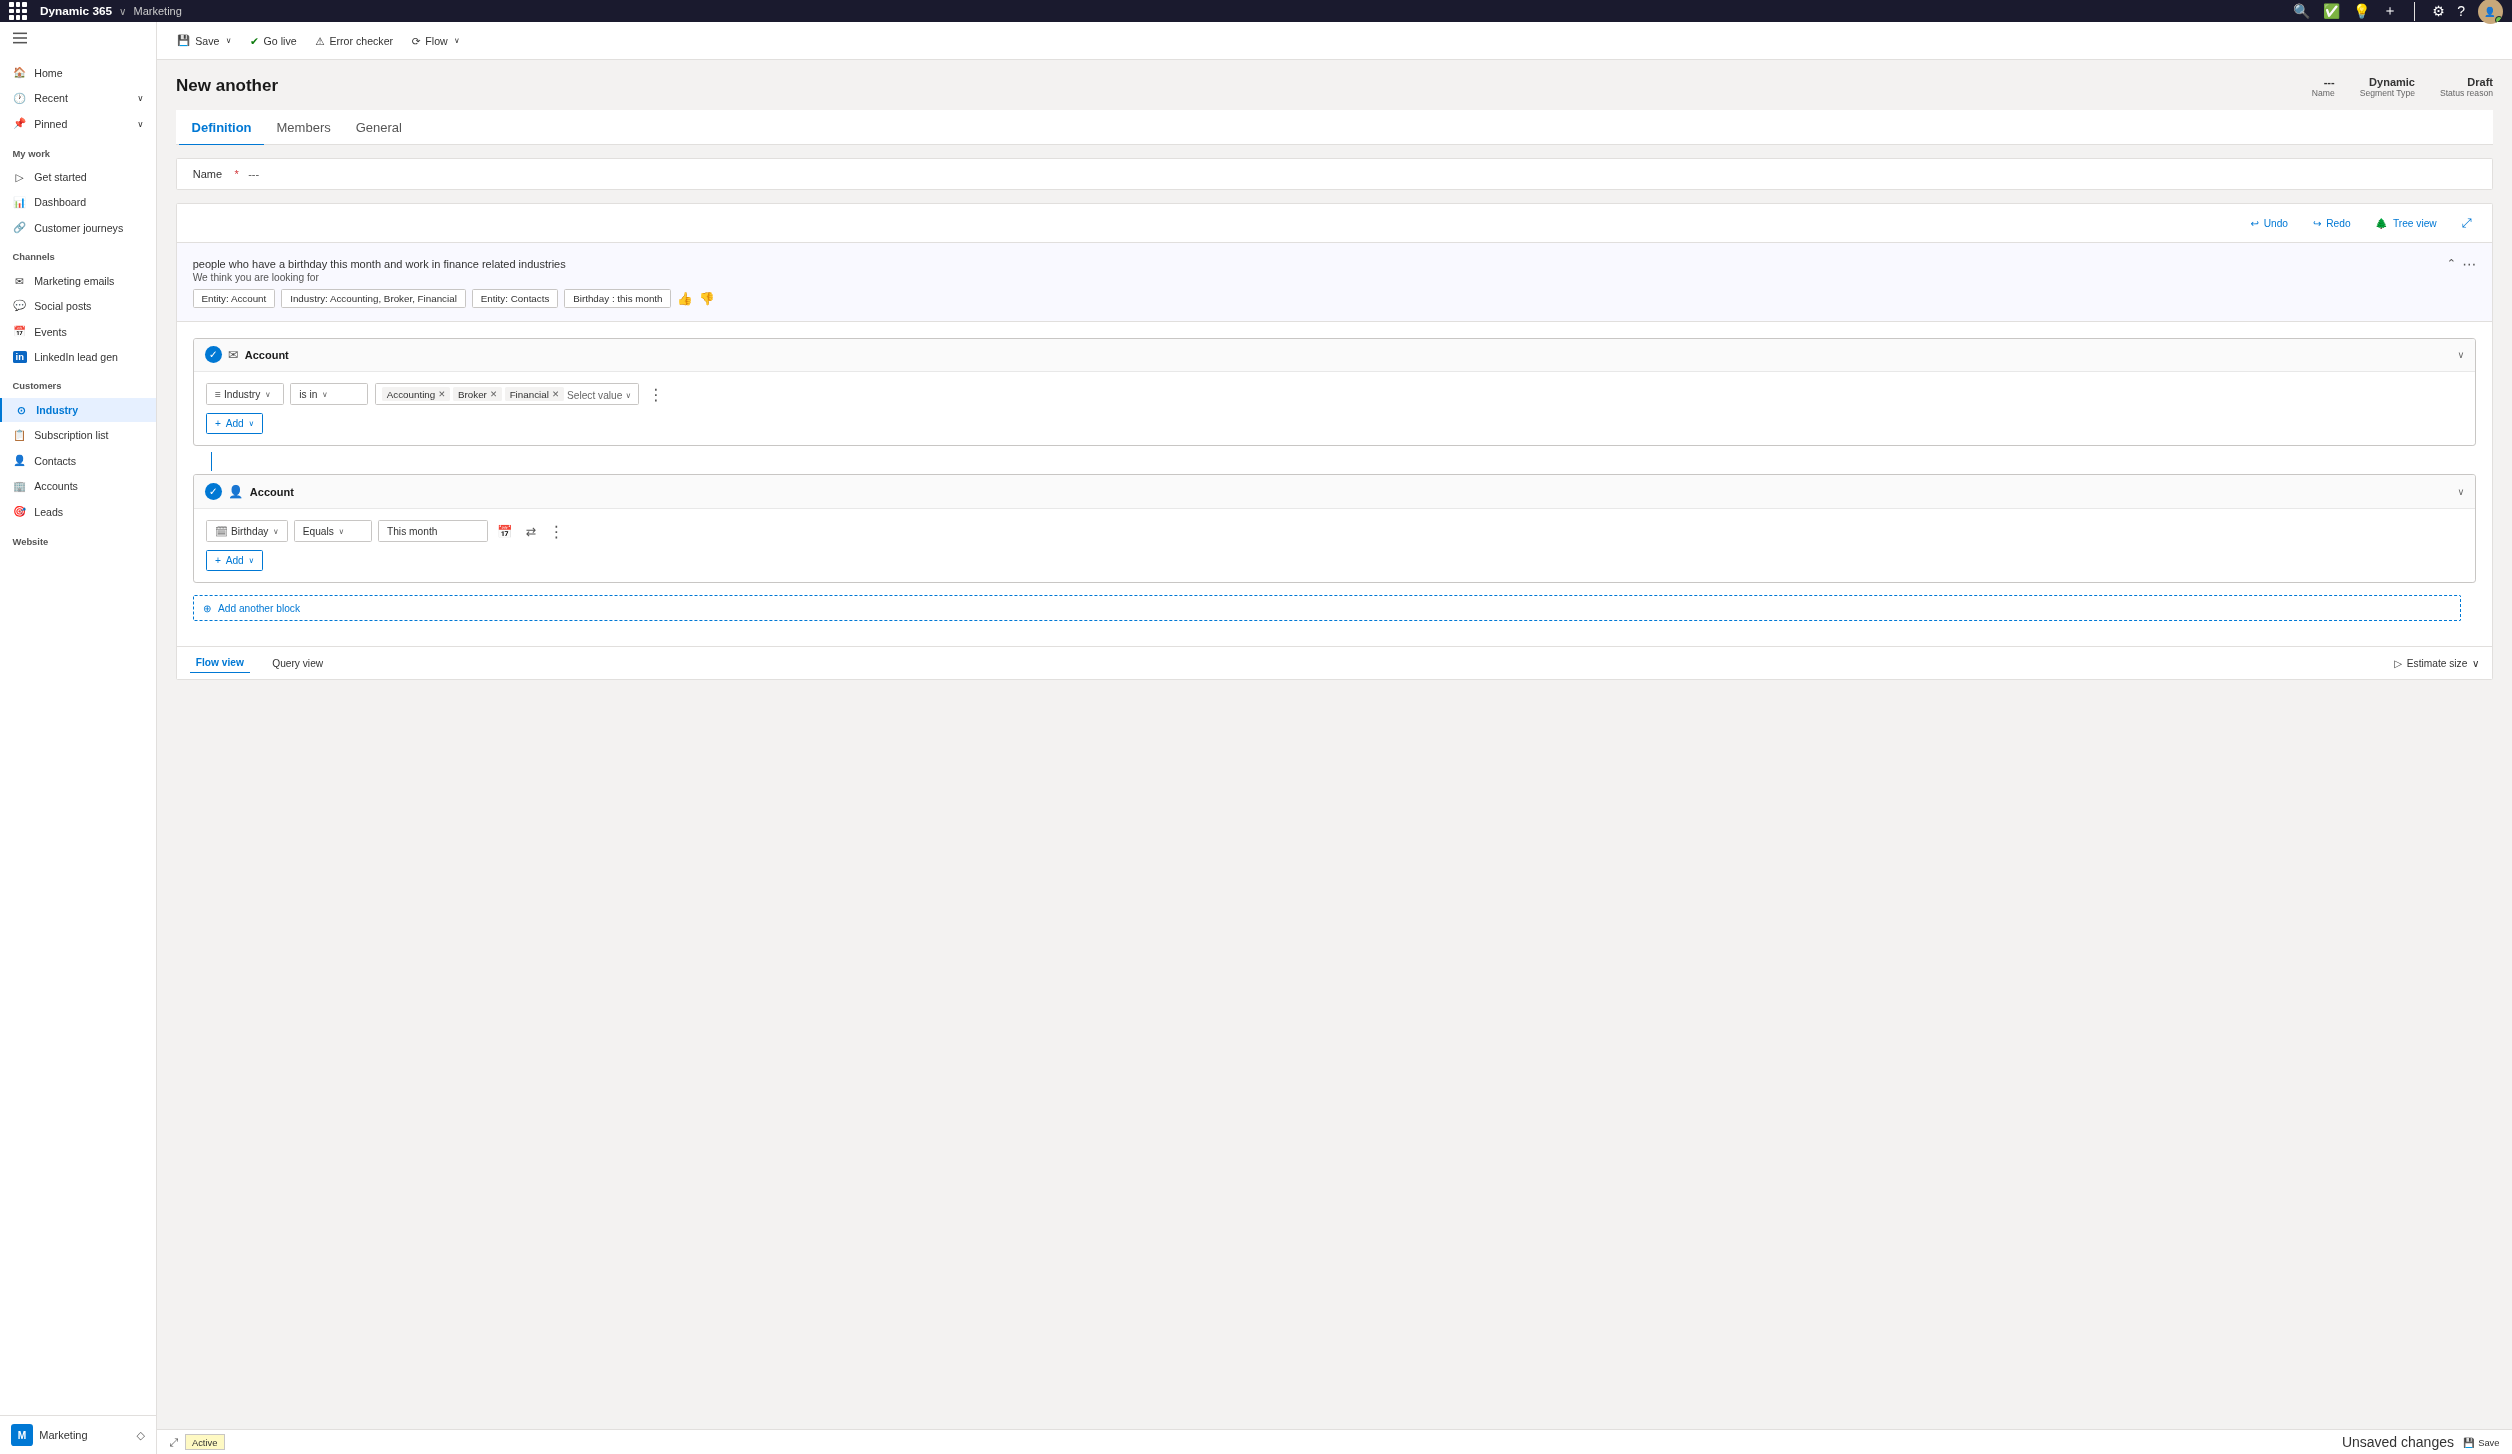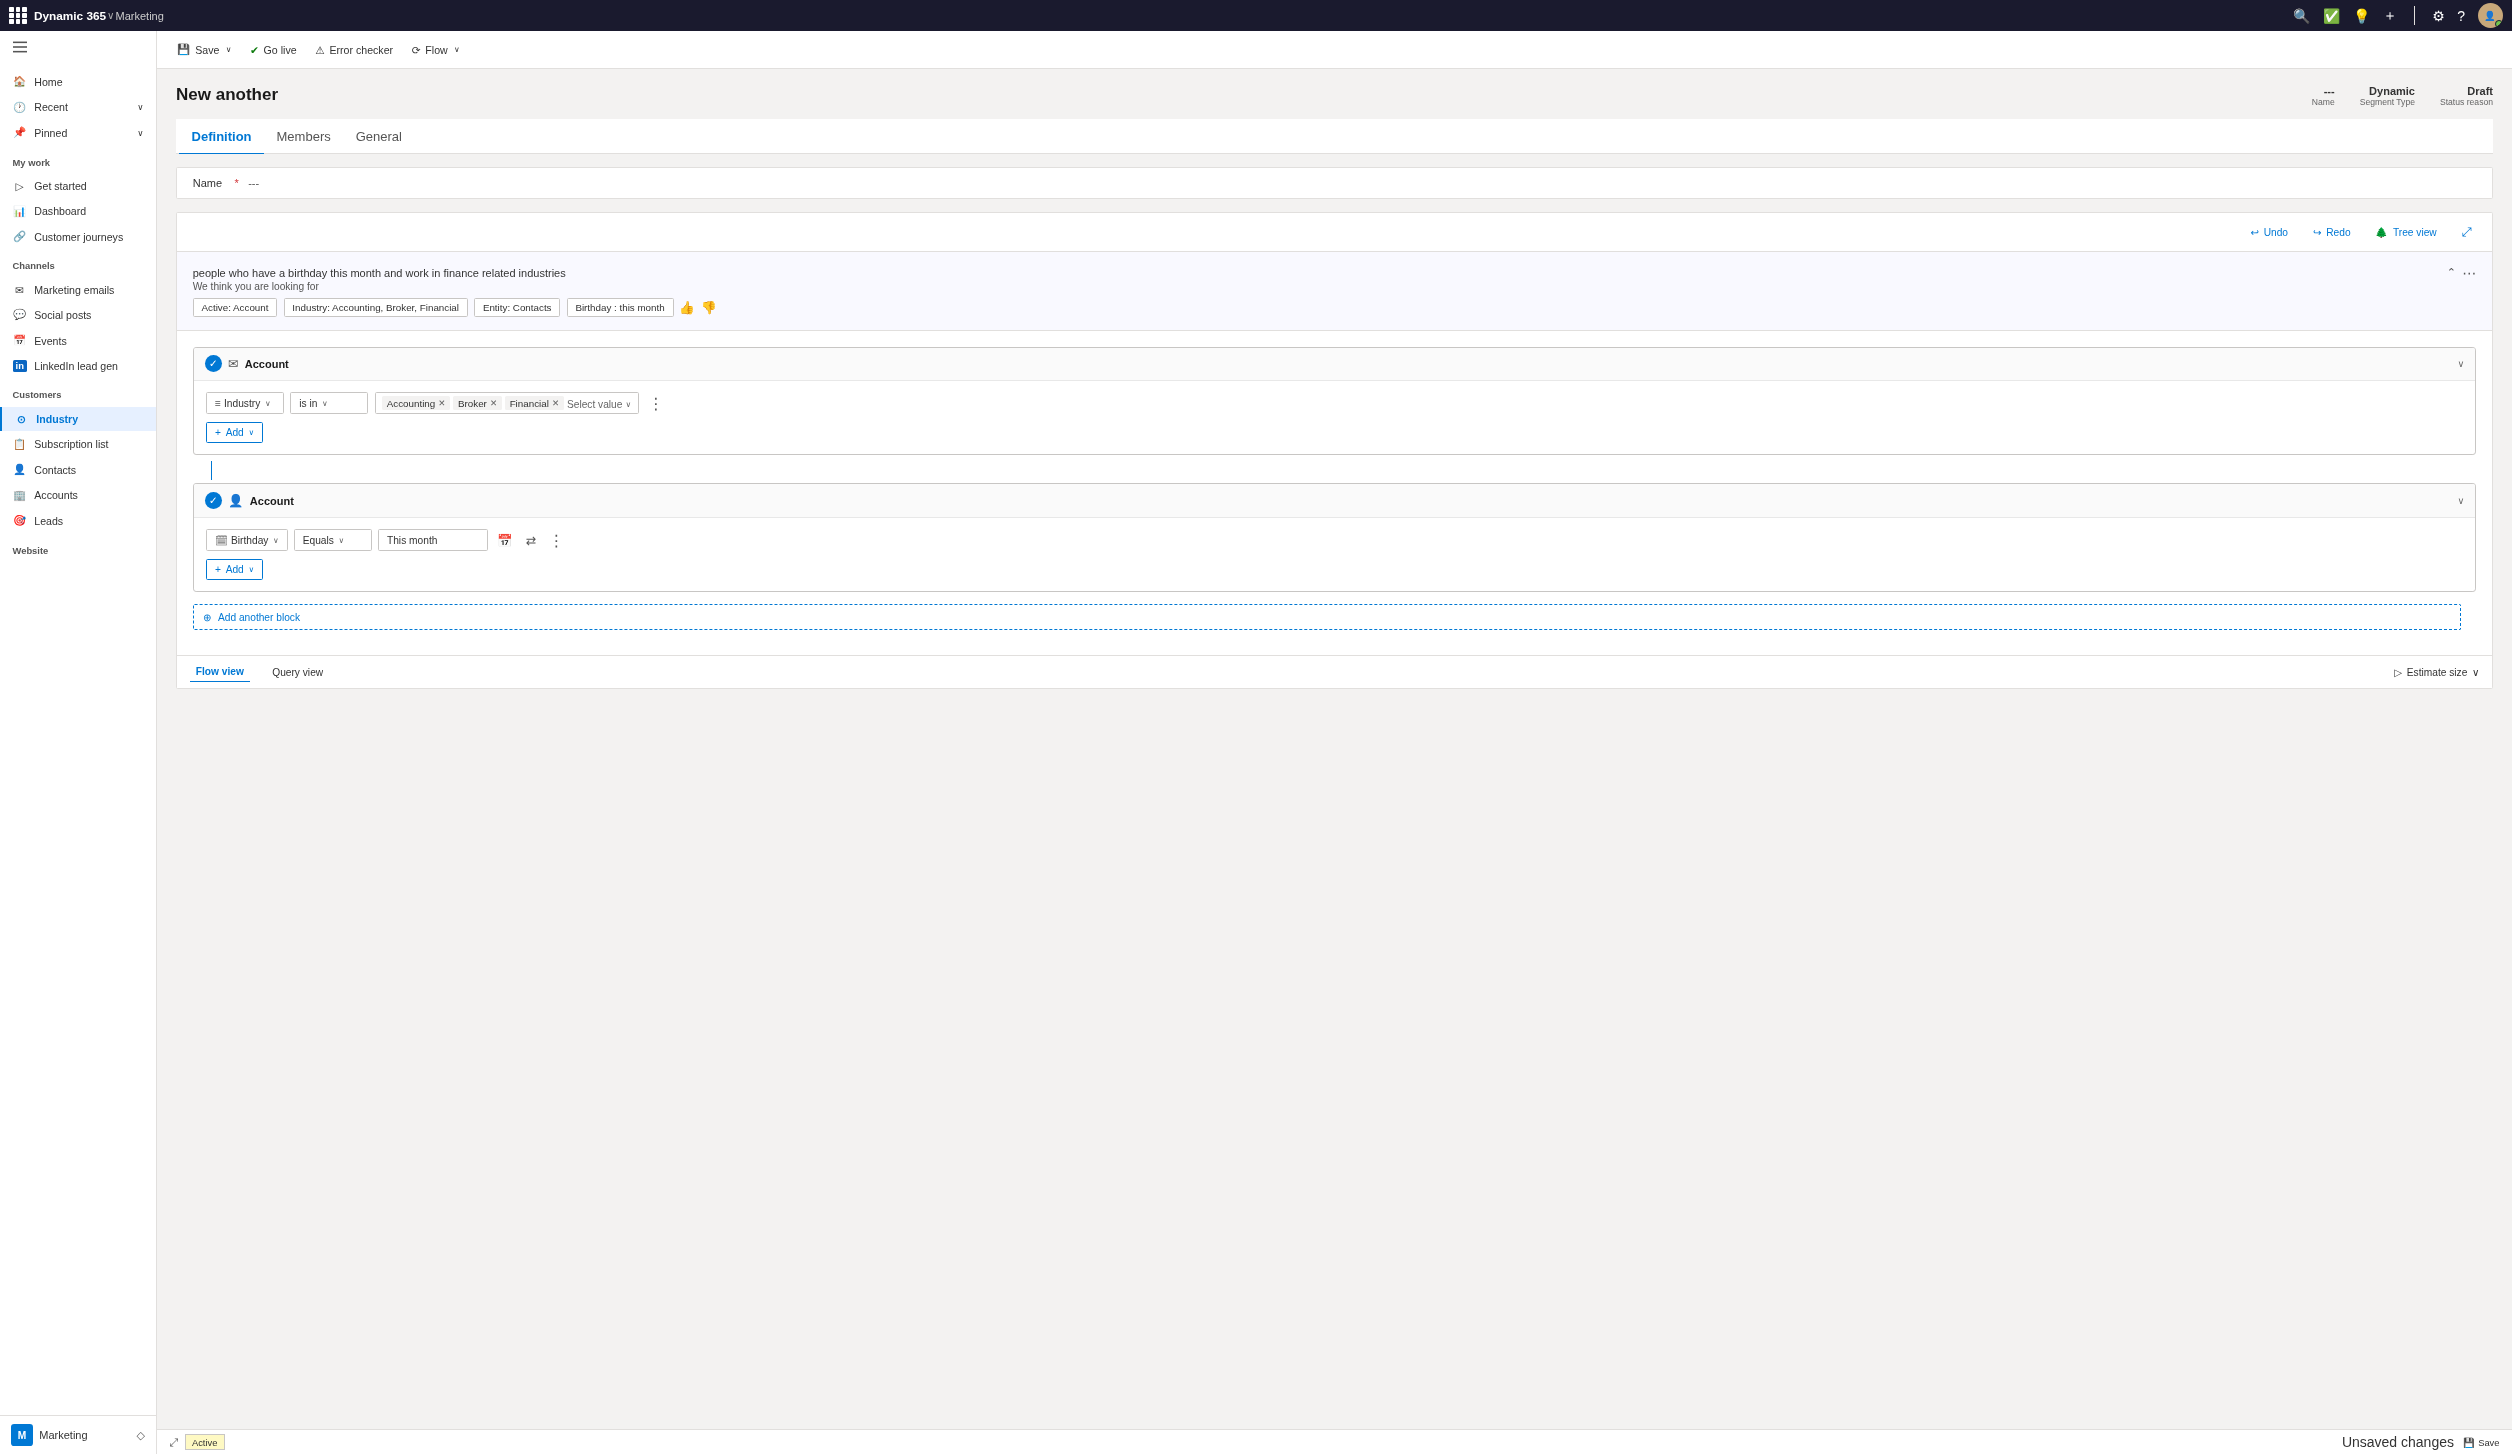--- a/index.html
+++ b/index.html
@@ -2,26 +2,26 @@
 <html style="font-size:12.5px"><head>
   <meta charset="utf-8">
   <style>
     * { box-sizing: border-box; margin: 0; padding: 0; }
     body { font-family: 'Segoe UI', sans-serif; font-size: 11px; color: #333; background: #f3f2f1; display: flex; flex-direction: column; height: 100vh; overflow: hidden; }
 
     
     .top-nav {
       background: #1a1a2e;
       color: #fff;
-      height: 31px;
+      height: 22px;
       display: flex;
       align-items: center;
       padding: 0 9.4px;
       flex-shrink: 0;
-      gap: 1px;
+      gap: 7px;
     }
     .top-nav .grid-icon { display: grid; grid-template-columns: repeat(3,4.7px); gap: 1.6px; margin-right: 6.3px; cursor: pointer; }
     .top-nav .grid-icon span { width: 4.7px; height: 4.7px; background: #fff; border-radius: 0.8px; display: block; }
     .top-nav .app-name { font-weight: 600; font-size: 11.8px; }
     .top-nav .module-name { font-size: 11px; color: #ccc; }
     .top-nav-right { margin-left: auto; display: flex; align-items: center; gap: 12.5px; }
     .top-nav-right .icon-btn { color: #fff; font-size: 14px; cursor: pointer; background: none; border: none; }
     .avatar { width: 25px; height: 25px; border-radius: 50%; background: #c8a87a; display: flex; align-items: center; justify-content: center; font-size: 9.4px; color: #fff; overflow: hidden; position: relative; }
     .avatar-online { width: 7.8px; height: 7.8px; background: #6fc44c; border-radius: 50%; position: absolute; bottom: 0; right: 0; border: 1.6px solid #1a1a2e; }
 
@@ -334,21 +334,21 @@
         <div class="ai-suggestion">
           <div class="ai-header">
             <span style="font-size:11px;font-weight:500;">people who have a birthday this month and work in finance related industries</span>
             <div style="display:flex;gap:6.3px;align-items:center;">
               <button class="ai-collapse-btn">⌃</button>
               <button class="ai-more-btn">⋯</button>
             </div>
           </div>
           <div class="ai-title">We think you are looking for</div>
           <div class="ai-tags">
-            <span class="ai-tag">Active: Account</span>
+            <span class="ai-tag">Entity: Account</span>
             <span class="ai-tag">Industry: Accounting, Broker, Financial</span>
             <span class="ai-tag">Entity: Contacts</span>
             <span class="ai-tag">Birthday : this month</span>
             <button class="ai-action-btn" style="font-size:12.5px;">👍</button>
             <button class="ai-action-btn" style="font-size:12.5px;">👎</button>
           </div>
         </div>
 
         <div class="blocks-area">
 

